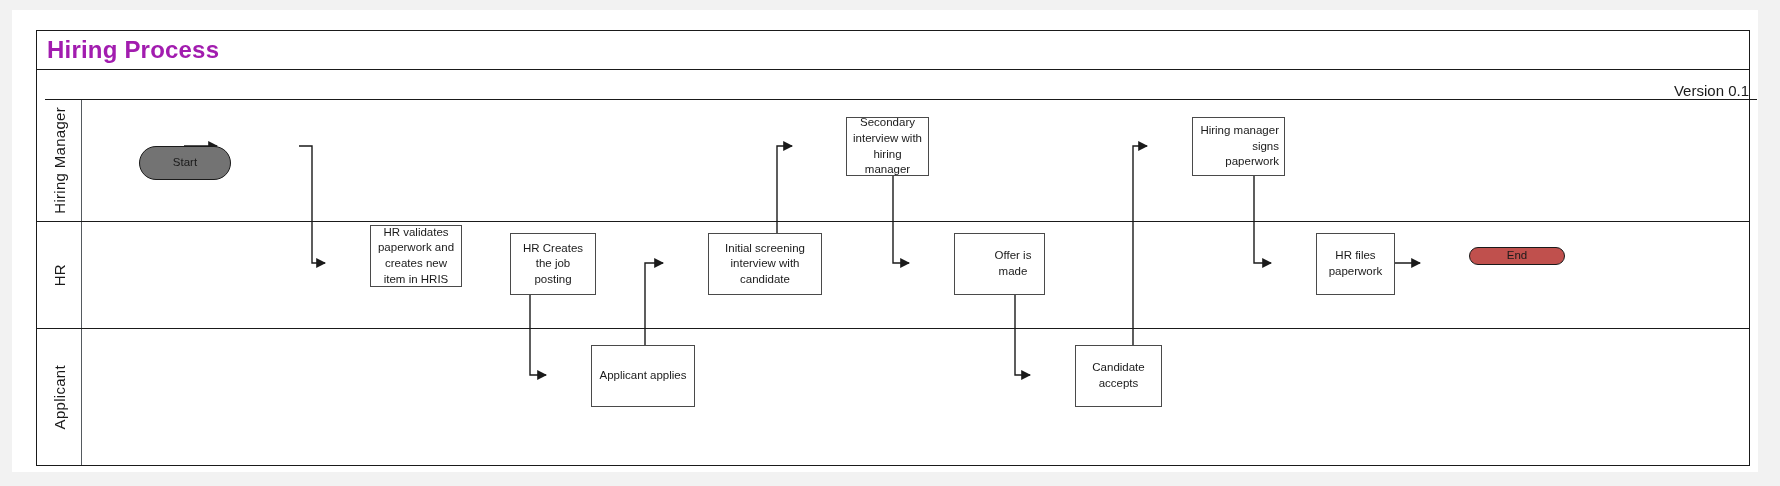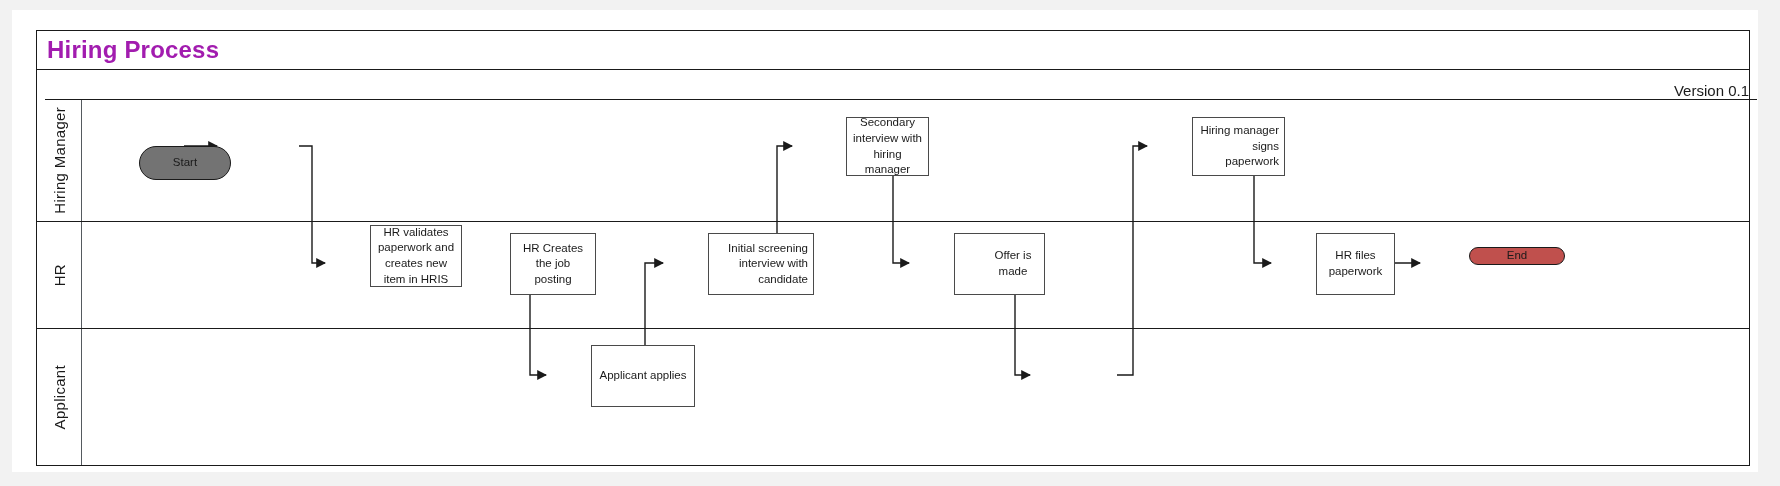--- a/index.html
+++ b/index.html
@@ -261,35 +261,38 @@
     </div>
 
     <div class="node" style="left:333px; top:194px; width:92px; height:62px;">
       <span class="node-text">HR validates paperwork and creates new item in HRIS</span>
     </div>
 
     <div class="node" style="left:438px; top:202px; width:86px; height:62px;margin-left:35px;">
       <span class="node-text">HR Creates the job posting</span>
     </div>
 
-    <div class="node" style="left:671px; top:202px; width:106px; height:62px;text-align:right;">
+    <div class="node" style="left:671px; top:202px; width:114px; height:62px;">
       <span class="node-text">Initial screening interview with candidate</span>
     </div>
 
     <div class="node" style="left:917px; top:202px; width:91px; height:62px;padding-left:32px;">
       <span class="node-text">Offer is made</span>
     </div>
 
     <div class="node" style="left:1279px; top:202px; width:79px; height:62px;">
       <span class="node-text">HR files paperwork</span>
     </div>
 
     <div class="node terminator end" style="left: 1432px; top: 216px; width: 96px; height: 18px; background: rgb(192, 80, 77);">
       <span class="node-text">End</span>
     </div>
 
     <div class="node" style="left:554px; top:314px; width:104px; height:62px;">
       <span class="node-text">Applicant applies</span>
     </div>
 
+    <div class="node" style="left:1038px; top:314px; width:87px; height:62px;">
+      <span class="node-text">Candidate accepts</span>
+    </div>
 
   </div>
 </div>
 
 </body></html>

